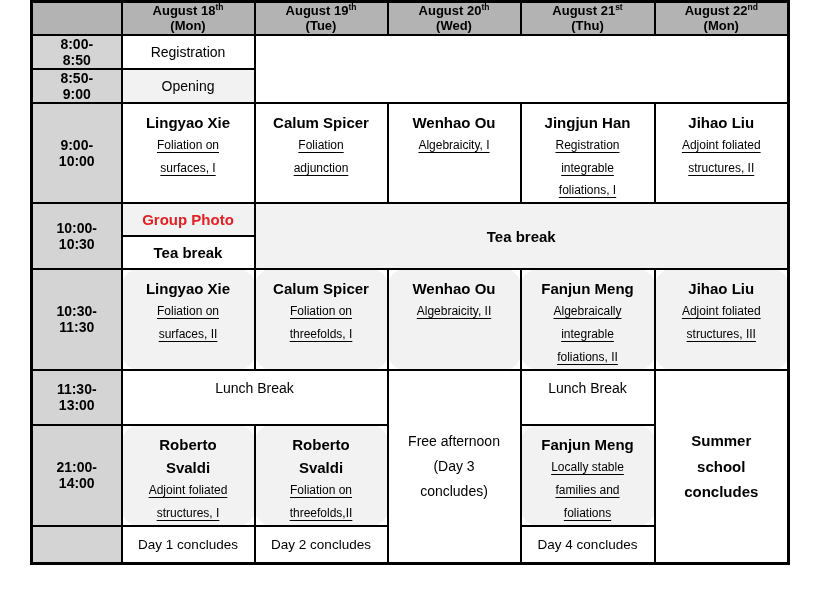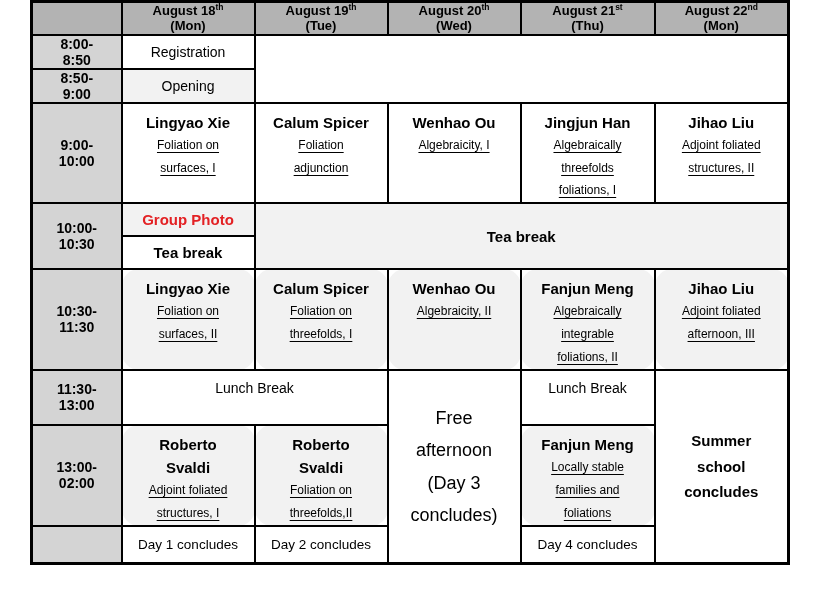--- a/index.html
+++ b/index.html
@@ -42,21 +42,21 @@
   td.time{background:var(--time-bg);font-size:14px;font-weight:bold;}
   td.white{background:var(--row-white);}
   td.shade{background:var(--row-shade);}
   td.simple{font-size:14px;font-weight:normal;margin-left:28px;}
   td.boldcell{font-size:15px;font-weight:bold;}
   td.redcell{color:var(--group-photo-red);}
   td.talk{vertical-align:top;padding-top:7px;border-radius:17px;}
   .spk{font-weight:bold;font-size:15px;line-height:1.55;}
   .ttl{font-size:12px;font-weight:normal;text-decoration:underline;text-underline-offset:3px;line-height:1.9;}
   td.lunch{vertical-align:top;padding-top:9px;font-size:14px;border-radius:9px;}
-  td.free{font-size:18px;line-height:1.8;border-radius:6px;}
+  td.free{font-size:14px;line-height:1.8;border-radius:6px;}
   td.concl{font-size:15px;font-weight:bold;line-height:1.7;margin-top:28px;}
   td.dayend{font-size:13.5px;}
 </style>
 </head>
 <body>
 
 <div class="page">
 
   <table class="schedule">
     <colgroup>
@@ -98,21 +98,21 @@
       <td class="white talk">
         <div class="spk">Calum Spicer</div>
         <div class="ttl">Foliation adjunction</div>
       </td>
       <td class="white talk">
         <div class="spk">Wenhao Ou</div>
         <div class="ttl">Algebraicity, I</div>
       </td>
       <td class="white talk">
         <div class="spk">Jingjun Han</div>
-        <div class="ttl">Algebraically threefolds foliations, I</div>
+        <div class="ttl">Registration integrable foliations, I</div>
       </td>
       <td class="white talk">
         <div class="spk">Jihao Liu</div>
         <div class="ttl">Adjoint foliated structures, II</div>
       </td>
     </tr>
 
     <tr class="r-1000a">
       <td class="time" rowspan="2">10:00-10:30</td>
       <td class="shade boldcell redcell">Group Photo</td>
@@ -135,34 +135,34 @@
       <td class="shade talk">
         <div class="spk">Wenhao Ou</div>
         <div class="ttl">Algebraicity, II</div>
       </td>
       <td class="shade talk">
         <div class="spk">Fanjun Meng</div>
         <div class="ttl">Algebraically integrable foliations, II</div>
       </td>
       <td class="shade talk">
         <div class="spk">Jihao Liu</div>
-        <div class="ttl">Adjoint foliated afternoon, III</div>
+        <div class="ttl">Adjoint foliated structures, III</div>
       </td>
     </tr>
 
     <tr class="r-1130">
       <td class="time">11:30-13:00</td>
       <td class="white lunch" colspan="2">Lunch Break</td>
       <td class="white free" rowspan="3">Free afternoon (Day 3 concludes)</td>
       <td class="white lunch">Lunch Break</td>
       <td class="white concl" rowspan="3">Summer school concludes</td>
     </tr>
 
     <tr class="r-1300">
-      <td class="time">13:00-02:00</td>
+      <td class="time">21:00-14:00</td>
       <td class="shade talk">
         <div class="spk">Roberto Svaldi</div>
         <div class="ttl">Adjoint foliated structures, I</div>
       </td>
       <td class="shade talk">
         <div class="spk">Roberto Svaldi</div>
         <div class="ttl">Foliation on threefolds,II</div>
       </td>
       <td class="shade talk">
         <div class="spk">Fanjun Meng</div>

